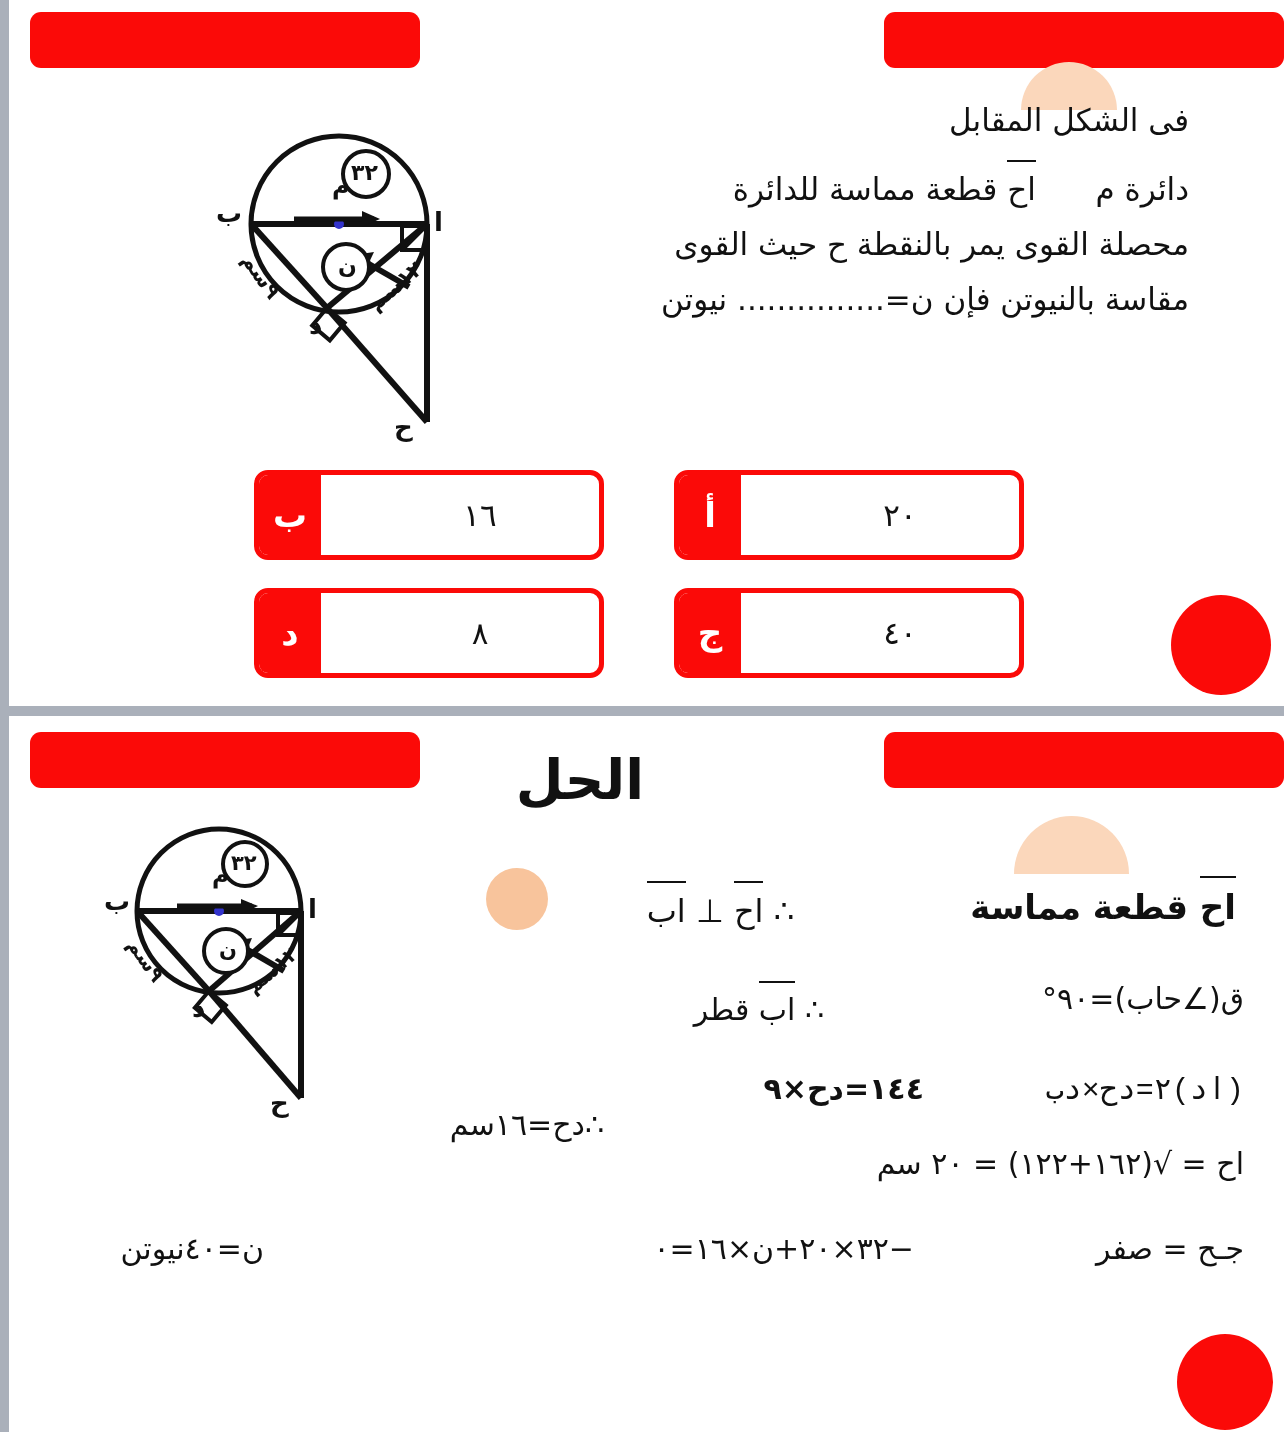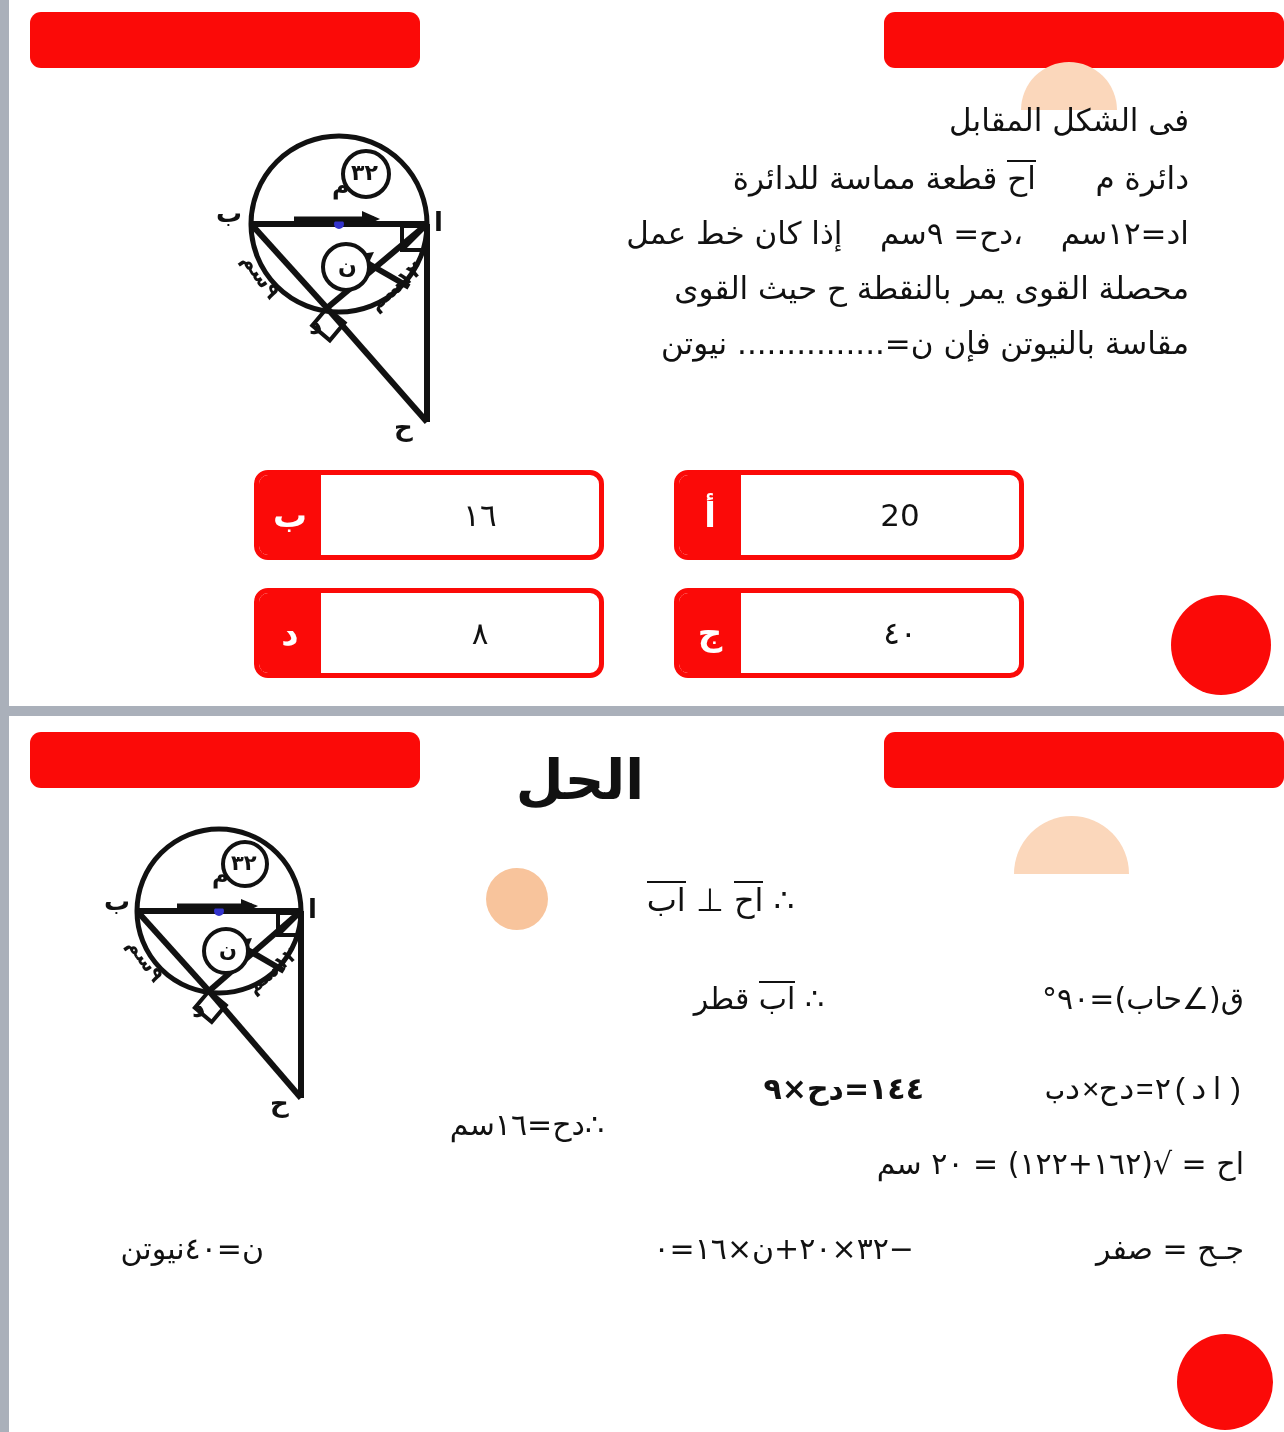--- a/index.html
+++ b/index.html
@@ -46,21 +46,21 @@
 
   
   .q-text{
     position:absolute;direction:rtl;text-align:right;
     color:#111;
     font-size:31px;line-height:1.0;
     font-family:"DejaVu Sans","Liberation Sans",sans-serif;
     white-space:nowrap;
   }
   .q-line{margin:0 0 24px 0;white-space:nowrap;}
-  .ovl{border-top:2px solid #111;padding-top:1px;display:inline-block;line-height:1;}
+  .ovl{border-top:2px solid #111;padding-top:12px;display:inline-block;line-height:1;}
 
   
   .opt{
     position:absolute;
     border:5px solid #fb0a08;
     border-radius:14px;
     background:#ffffff;
     box-sizing:border-box;
     display:flex;flex-direction:row-reverse;align-items:stretch;
     overflow:hidden;
@@ -114,27 +114,20 @@
     <div class="q-text" style="right:95px;top:105px;">
       <div class="q-line">فى الشكل المقابل</div>
 
       <div class="q-line">
         <span>دائرة م</span>
         <span style="display:inline-block;width:40px"></span>
         <span class="ovl">اح</span>
         <span>قطعة مماسة  للدائرة</span>
       </div>
 
-      <div class="q-line">
-        <span>اد=١٢سم</span>
-        <span style="display:inline-block;width:18px"></span>
-        <span>،دح= ٩سم</span>
-        <span style="display:inline-block;width:18px"></span>
-        <span>إذا كان خط عمل</span>
-      </div>
 
       <div class="q-line">محصلة القوى يمر بالنقطة ح حيث القوى</div>
       <div class="q-line">مقاسة بالنيوتن فإن  ن=............... نيوتن</div>
     </div>
 
     <div class="figure" style="left:185px;top:112px;width:300px;height:340px;">
       <svg width="300" height="340" viewBox="0 0 300 340">
 
         <circle cx="145" cy="112" r="88" fill="none" stroke="#111" stroke-width="5"></circle>
 
@@ -173,21 +166,21 @@
       <div class="fig-label" style="left:115px;top:198px;">د</div>
       <div class="fig-label" style="left:200px;top:300px;">ح</div>
       <div class="fig-label" style="left:157px;top:48px;font-size:22px;">٣٢</div>
       <div class="fig-label" style="left:144px;top:141px;font-size:22px;">ن</div>
       <div class="fig-label" style="left:42px;top:152px;font-size:21px;transform:rotate(55deg);">٩سم</div>
       <div class="fig-label" style="left:170px;top:162px;font-size:21px;transform:rotate(-40deg);">١٢سم</div>
     </div>
 
     <div class="opt" style="left:665px;top:470px;width:350px;height:90px;">
       <div class="opt-key">أ</div>
-      <div class="opt-val">20</div>
+      <div class="opt-val">٢٠</div>
     </div>
 
     <div class="opt" style="left:245px;top:470px;width:350px;height:90px;">
       <div class="opt-key">ب</div>
       <div class="opt-val">١٦</div>
     </div>
 
     <div class="opt" style="left:665px;top:588px;width:350px;height:90px;">
       <div class="opt-key">ج</div>
       <div class="opt-val">٤٠</div>
@@ -241,20 +234,24 @@
       <div class="fig-label" style="left:20px;top:80px;">ب</div>
       <div class="fig-label" style="left:224px;top:88px;">ا</div>
       <div class="fig-label" style="left:108px;top:187px;">د</div>
       <div class="fig-label" style="left:186px;top:282px;">ح</div>
       <div class="fig-label" style="left:147px;top:45px;font-size:21px;">٣٢</div>
       <div class="fig-label" style="left:135px;top:132px;font-size:21px;">ن</div>
       <div class="fig-label" style="left:38px;top:142px;font-size:20px;transform:rotate(55deg);">٩سم</div>
       <div class="fig-label" style="left:158px;top:152px;font-size:20px;transform:rotate(-40deg);">١٢سم</div>
     </div>
 
+    <div class="sol sol-b" style="right:48px;top:160px;font-size:34px;">
+      <span class="ovl">اح</span>
+      <span>قطعة مماسة</span>
+    </div>
 
     <div class="sol" style="right:490px;top:165px;font-size:32px;">
       <span>∴</span>
       <span class="ovl">اح</span>
       <span>⊥</span>
       <span class="ovl">اب</span>
     </div>
 
     <div class="sol" style="right:40px;top:265px;">ق(∠حاب)=٩٠°</div>
 

